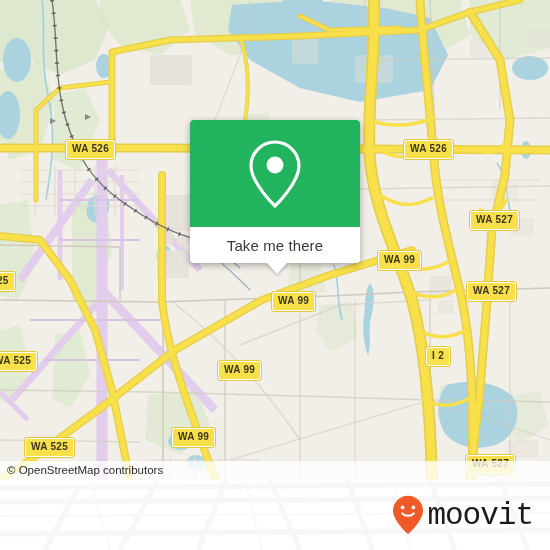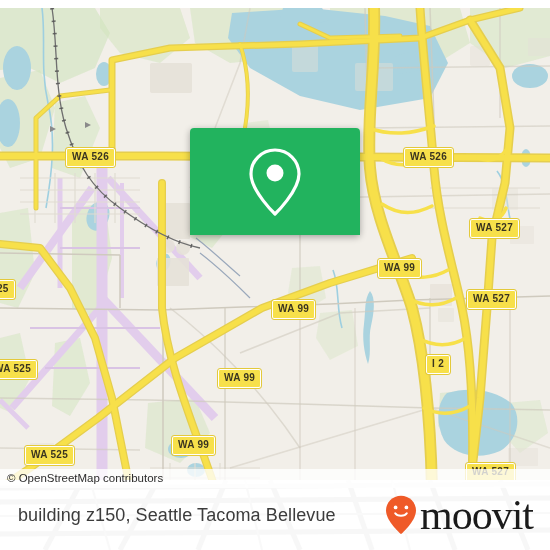--- a/index.html
+++ b/index.html
@@ -11,21 +11,21 @@
   }
   #app {
     position: relative;
     width: 550px; height: 550px;
     overflow: hidden;
   }
 
   
   #map-area {
     position: absolute;
-    left: 0; top: 8px;
+    left: 0; top: 0;
     width: 550px; height: 480px;
     background: #f2efe9;
     overflow: hidden;
   }
   #map-svg { position: absolute; left: 0; top: 0; width: 550px; height: 480px; display: block; }
 
   
   .shield {
     position: absolute;
     background: #f7e04a;
@@ -122,25 +122,25 @@
   #brand {
     position: absolute;
     right: 17px; top: 50%;
     transform: translateY(-50%);
     display: flex;
     align-items: center;
     gap: 3px;
   }
   #brand-mark { display: block; }
   #brand-name {
-    font-size: 42px;
+    font-size: 31px;
     color: #1b1b1b;
     letter-spacing: -1px;
     line-height: 1;
-    font-family: Liberation Serif, serif;
+    font-family: Liberation Mono, monospace;
     font-weight: 500;
   }
 </style>
 </head>
 <body>
 
 <div id="app">
 
   <div id="map-area">
 
@@ -345,20 +345,24 @@
       <div class="shield" style="left:-9px;  top:272px;">25</div>
     </div>
 
     <div id="popup">
       <div id="popup-head">
         <svg width="58" height="72" viewBox="0 0 58 72">
           <path d="M29,4 C15.7,4 5,14.7 5,28 C5,45 29,68 29,68 C29,68 53,45 53,28 C53,14.7 42.3,4 29,4 Z" fill="none" stroke="#ffffff" stroke-width="3.2" stroke-linejoin="round"></path>
           <circle cx="29" cy="27" r="8.5" fill="#ffffff"></circle>
         </svg>
       </div>
+      <div id="popup-body">
+        <span id="popup-label">Take me there</span>
+        <div id="popup-tail"></div>
+      </div>
     </div>
 
     <div id="attribution">© OpenStreetMap contributors</div>
 
   </div>
 
   <div id="footer">
 
     <svg id="footer-watermark" viewBox="0 0 550 70" xmlns="http://www.w3.org/2000/svg">
       <rect x="0" y="0" width="550" height="70" fill="#ffffff"></rect>
@@ -375,21 +379,20 @@
         <path d="M0,8 L550,4"></path>
       </g>
       <g stroke="#f4f4f4" stroke-width="2" fill="none">
         <path d="M0,36 L550,33"></path>
         <path d="M90,0 L110,70"></path>
         <path d="M245,0 L262,70"></path>
         <path d="M392,0 L410,70"></path>
       </g>
     </svg>
 
-    <div id="footer-title">building z150, Seattle Tacoma Bellevue</div>
 
     <div id="brand">
       <svg id="brand-mark" width="32" height="40" viewBox="0 0 32 40">
         <path d="M16,0.8 C7.7,0.8 1,7.4 1,15.6 C1,26.2 16,39.2 16,39.2 C16,39.2 31,26.2 31,15.6 C31,7.4 24.3,0.8 16,0.8 Z" fill="#ef5a28"></path>
         <circle cx="10.6" cy="12.4" r="1.85" fill="#ffffff"></circle>
         <circle cx="21.4" cy="12.4" r="1.85" fill="#ffffff"></circle>
         <path d="M10.2,18.3 C12.2,21.6 19.8,21.6 21.8,18.3" fill="none" stroke="#ffffff" stroke-width="2" stroke-linecap="round"></path>
       </svg>
       <span id="brand-name">moovit</span>
     </div>

